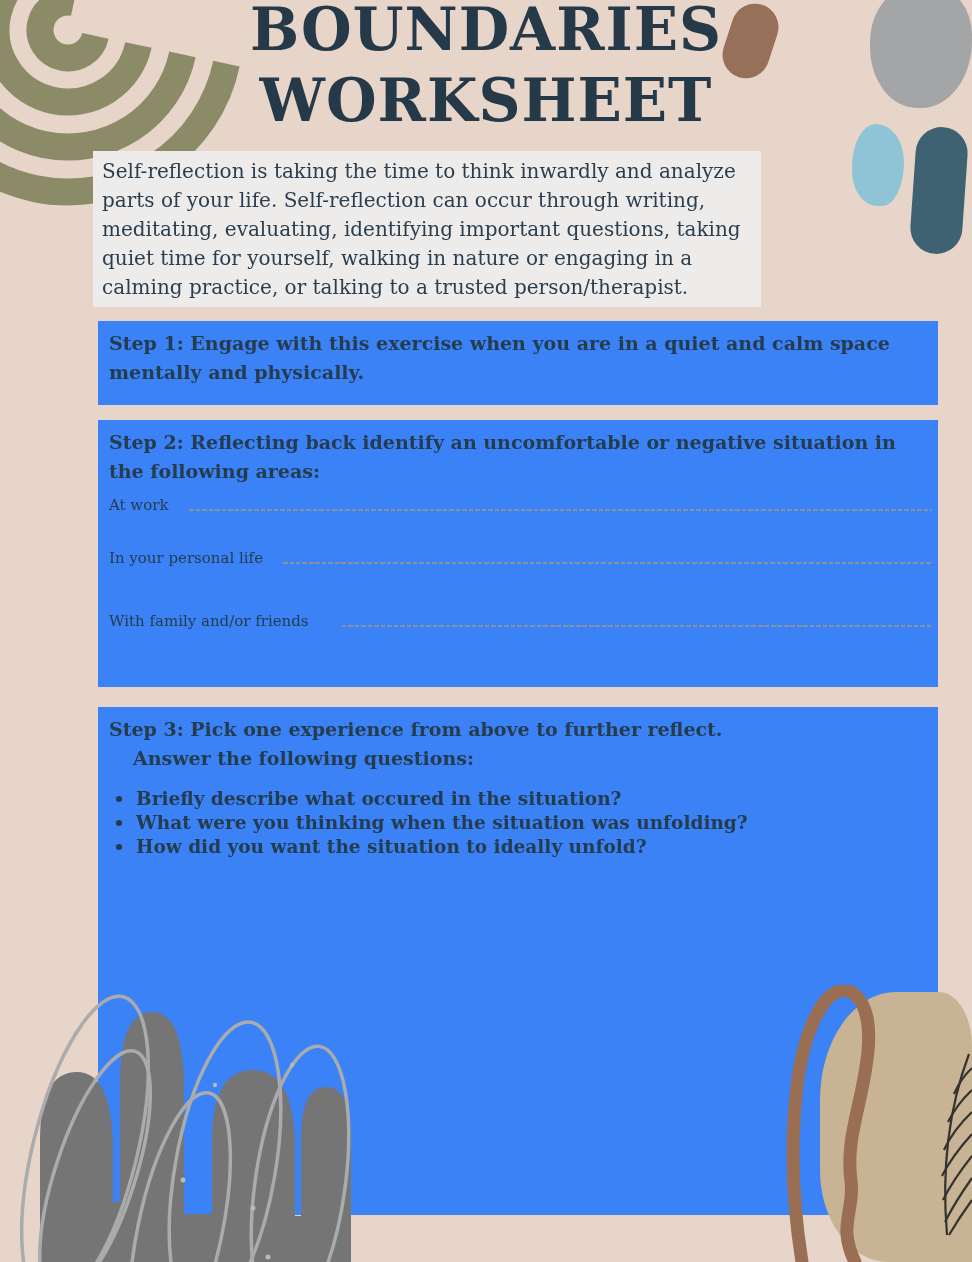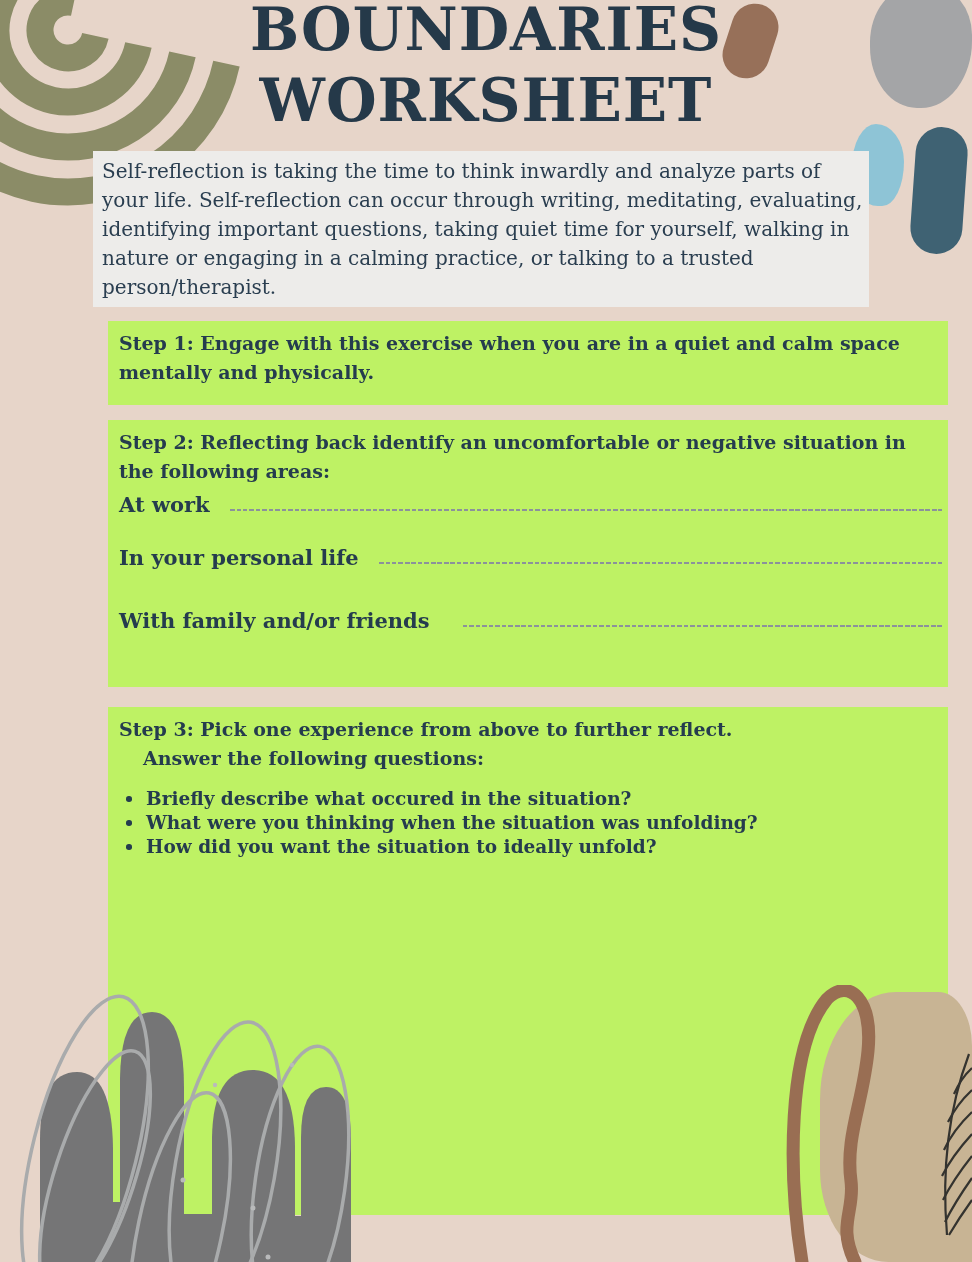--- a/index.html
+++ b/index.html
@@ -31,36 +31,36 @@
 
   
   .title{
     position:absolute;z-index:2;top:-6px;left:0;right:0;margin:0;
     text-align:center;font-size:60px;line-height:71px;font-weight:bold;
     letter-spacing:1px;color:#253949;transform:scaleX(.97);
   }
   .title span{display:block;}
 
   
-  .panel{position:absolute;z-index:2;left:93px;width:776px;box-sizing:border-box;}
+  .panel{position:absolute;z-index:2;left:93px;width:668px;box-sizing:border-box;}
   .intro{top:151px;height:156px;background:#edecea;}
   .intro p{margin:0;padding:6px 4px 0 9px;font-size:20px;line-height:29px;color:#2a3e50;}
-  .step{background:#bef264;left:108px;width:840px;}
+  .step{background:#3b82f6;left:98px;width:840px;}
   .step1{top:321px;height:84px;}
   .step2{top:420px;height:267px;}
   .step3{top:707px;height:508px;}
   .step-heading{margin:0;padding:8px 12px 0 11px;font-size:19px;line-height:29px;
     font-weight:bold;color:#253c4e;}
   .step3 .step-heading + .step-heading{padding-top:0;margin-left:24px;}
 
   .field-row{display:flex;align-items:flex-end;padding:0 4px 0 11px;}
   .row-1{margin-top:8px;}
   .row-2{margin-top:31px;}
   .row-3{margin-top:41px;gap:13px;}
-  .field-label{font-size:21px;line-height:22px;font-weight:bold;color:#253c4e;white-space:nowrap;}
+  .field-label{font-size:15px;line-height:22px;font-weight:normal;color:#253c4e;white-space:nowrap;}
   .answer-line{flex:1;height:2.4px;margin:0 2px 5px 20px;
     background:repeating-linear-gradient(90deg,#8b929b 0 4.5px,transparent 4.5px 6.5px);}
 
   .questions{margin:14px 0 16px 0;padding:0 12px 0 11px;list-style:none;}
   .questions li{position:relative;padding-left:27px;margin-bottom:1px;
     font-size:18.5px;line-height:23px;font-weight:bold;color:#253c4e;}
   .questions li::before{content:"";position:absolute;left:7px;top:9px;width:5.5px;height:5.5px;
     border-radius:50%;background:#253c4e;}
 </style>
 </head>

